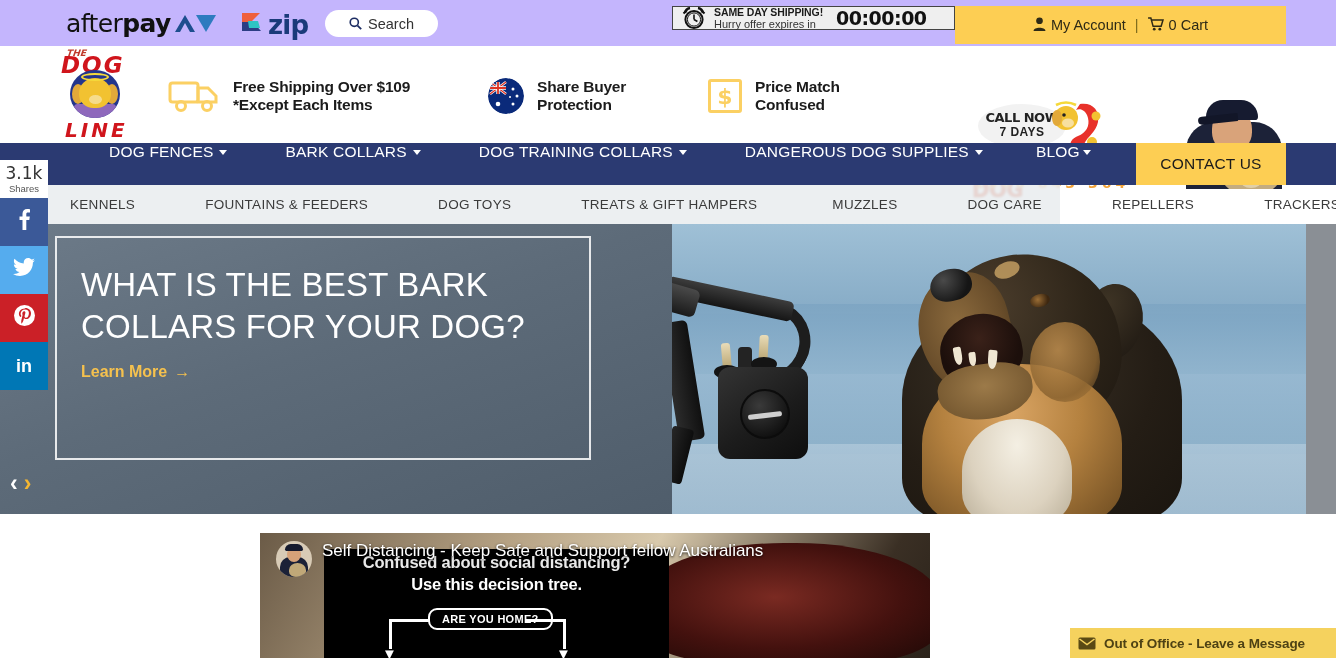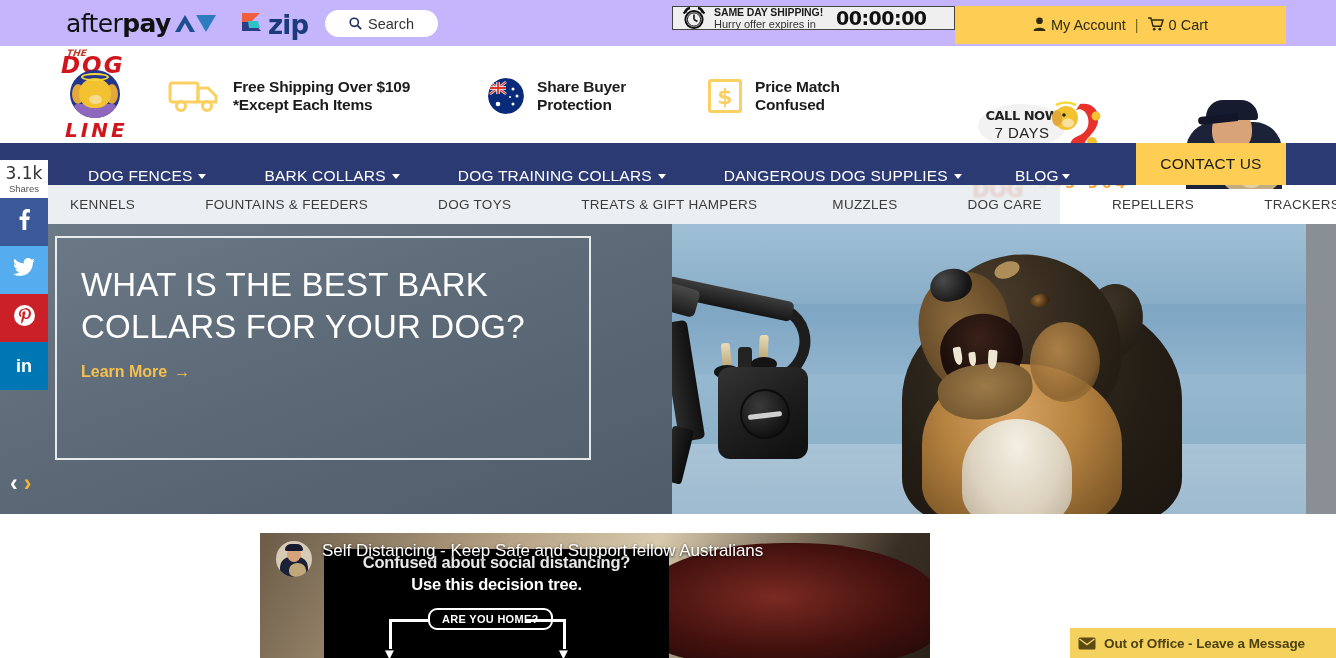--- a/index.html
+++ b/index.html
@@ -100,21 +100,21 @@
   }
 
   .callnow { position:absolute; left:968px; top:50px; width:165px; height:93px; }
   .cn-bubble {
     position:absolute; left:10px; top:8px; width:88px; height:44px;
     background:#f2f2f2; border-radius:50%;
     display:flex; flex-direction:column; align-items:center; justify-content:center;
   }
   .cn-l1 { font-size:13px; font-weight:700; color:#222; letter-spacing:-0.5px;
            font-family:"DejaVu Sans", sans-serif; line-height:1; }
-  .cn-l2 { font-size:15px; font-weight:400; color:#222; letter-spacing:0.5px; line-height:1.4; }
+  .cn-l2 { font-size:12px; font-weight:700; color:#222; letter-spacing:0.5px; line-height:1.4; }
   .cn-phone {
     position:absolute; left:78px; top:2px; width:58px; height:58px;
   }
   .cn-num {
     position:absolute; left:4px; top:58px; font-size:21px; font-weight:700; color:#e8471f;
     font-family:"DejaVu Sans", sans-serif; letter-spacing:-0.5px;
     -webkit-text-stroke:0.4px #7a2a10;
   }
   .cn-num2 {
     position:absolute; left:6px; top:79px; font-size:14px; font-weight:700; color:#f3a43a;
@@ -139,21 +139,21 @@
   .mp-dogear2 { position:absolute; left:100px; top:62px; width:14px; height:24px;
                 background:#ab9369; border-radius:50%; }
   .mp-dogsnout { position:absolute; left:72px; top:80px; width:22px; height:16px;
                  background:#e0cfa8; border-radius:50%; }
 
   
   .mainnav {
     position:absolute; left:0; top:143px; width:1336px; height:42px;
     background:#2b3a72; display:flex; align-items:stretch;
   }
-  .nav-items { display:flex; align-items:flex-end; flex:1; padding-left:88px; }
+  .nav-items { display:flex; align-items:flex-start; flex:1; padding-left:88px;margin-left:21px; }
   .nav-item {
     color:#fff; font-size:15.5px; letter-spacing:0.2px; cursor:pointer;
     display:flex; align-items:center; gap:6px; white-space:nowrap;
   }
   .caret { width:0; height:0; border-left:4.5px solid transparent; border-right:4.5px solid transparent;
            border-top:5px solid #fff; display:inline-block; }
   .nav-contact {
     width:150px; background:#fdce53; color:#1b1b1b; font-size:15.5px;
     display:flex; align-items:center; justify-content:center; cursor:pointer;
     letter-spacing:0.2px;

